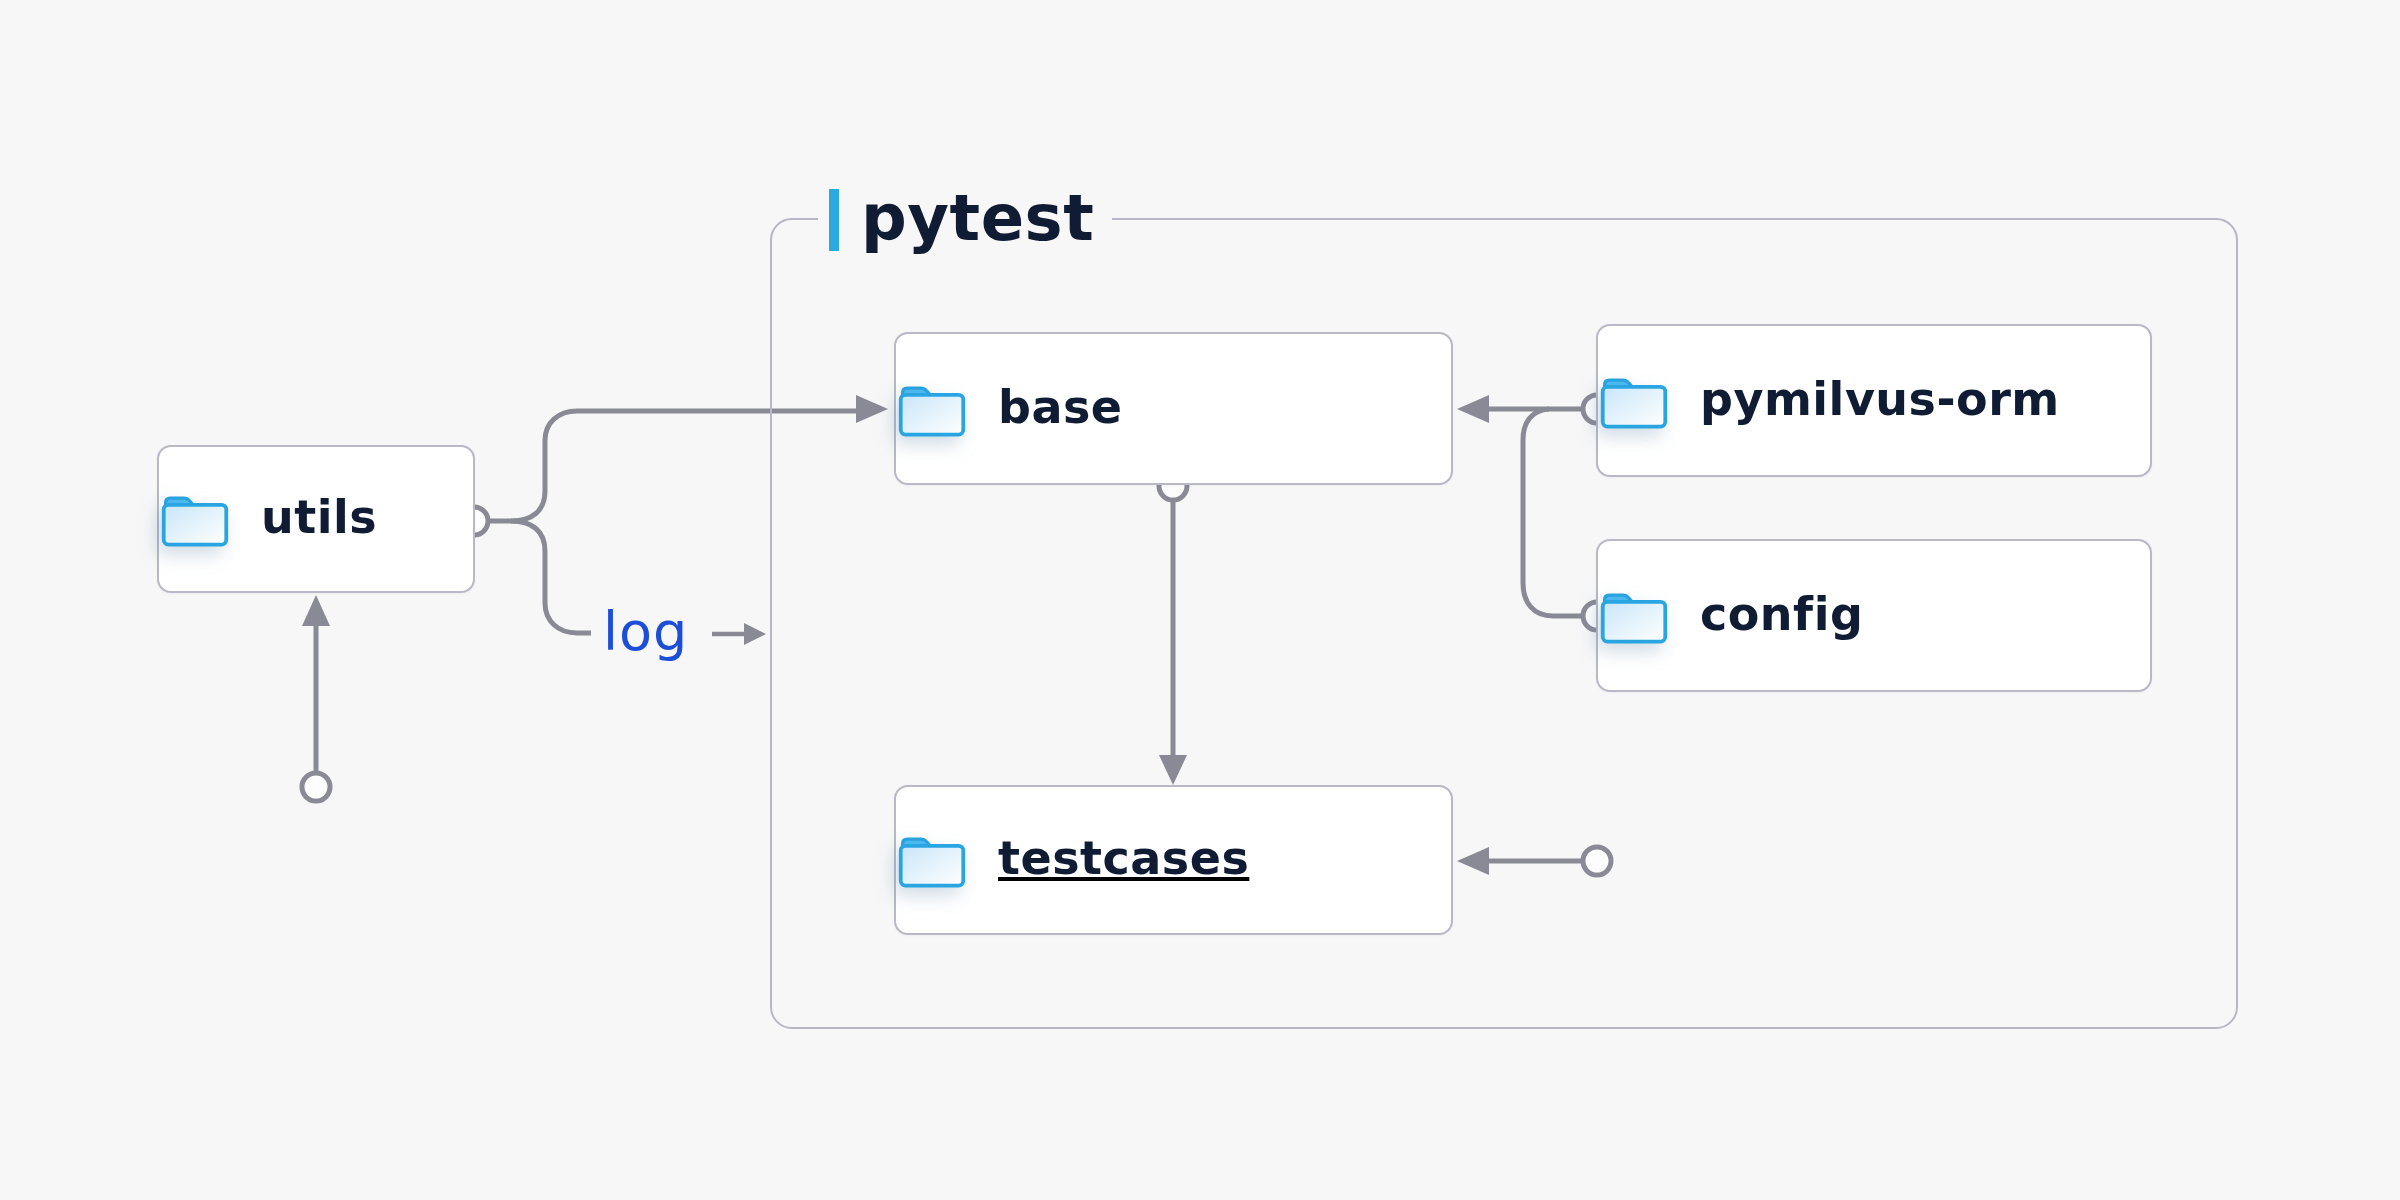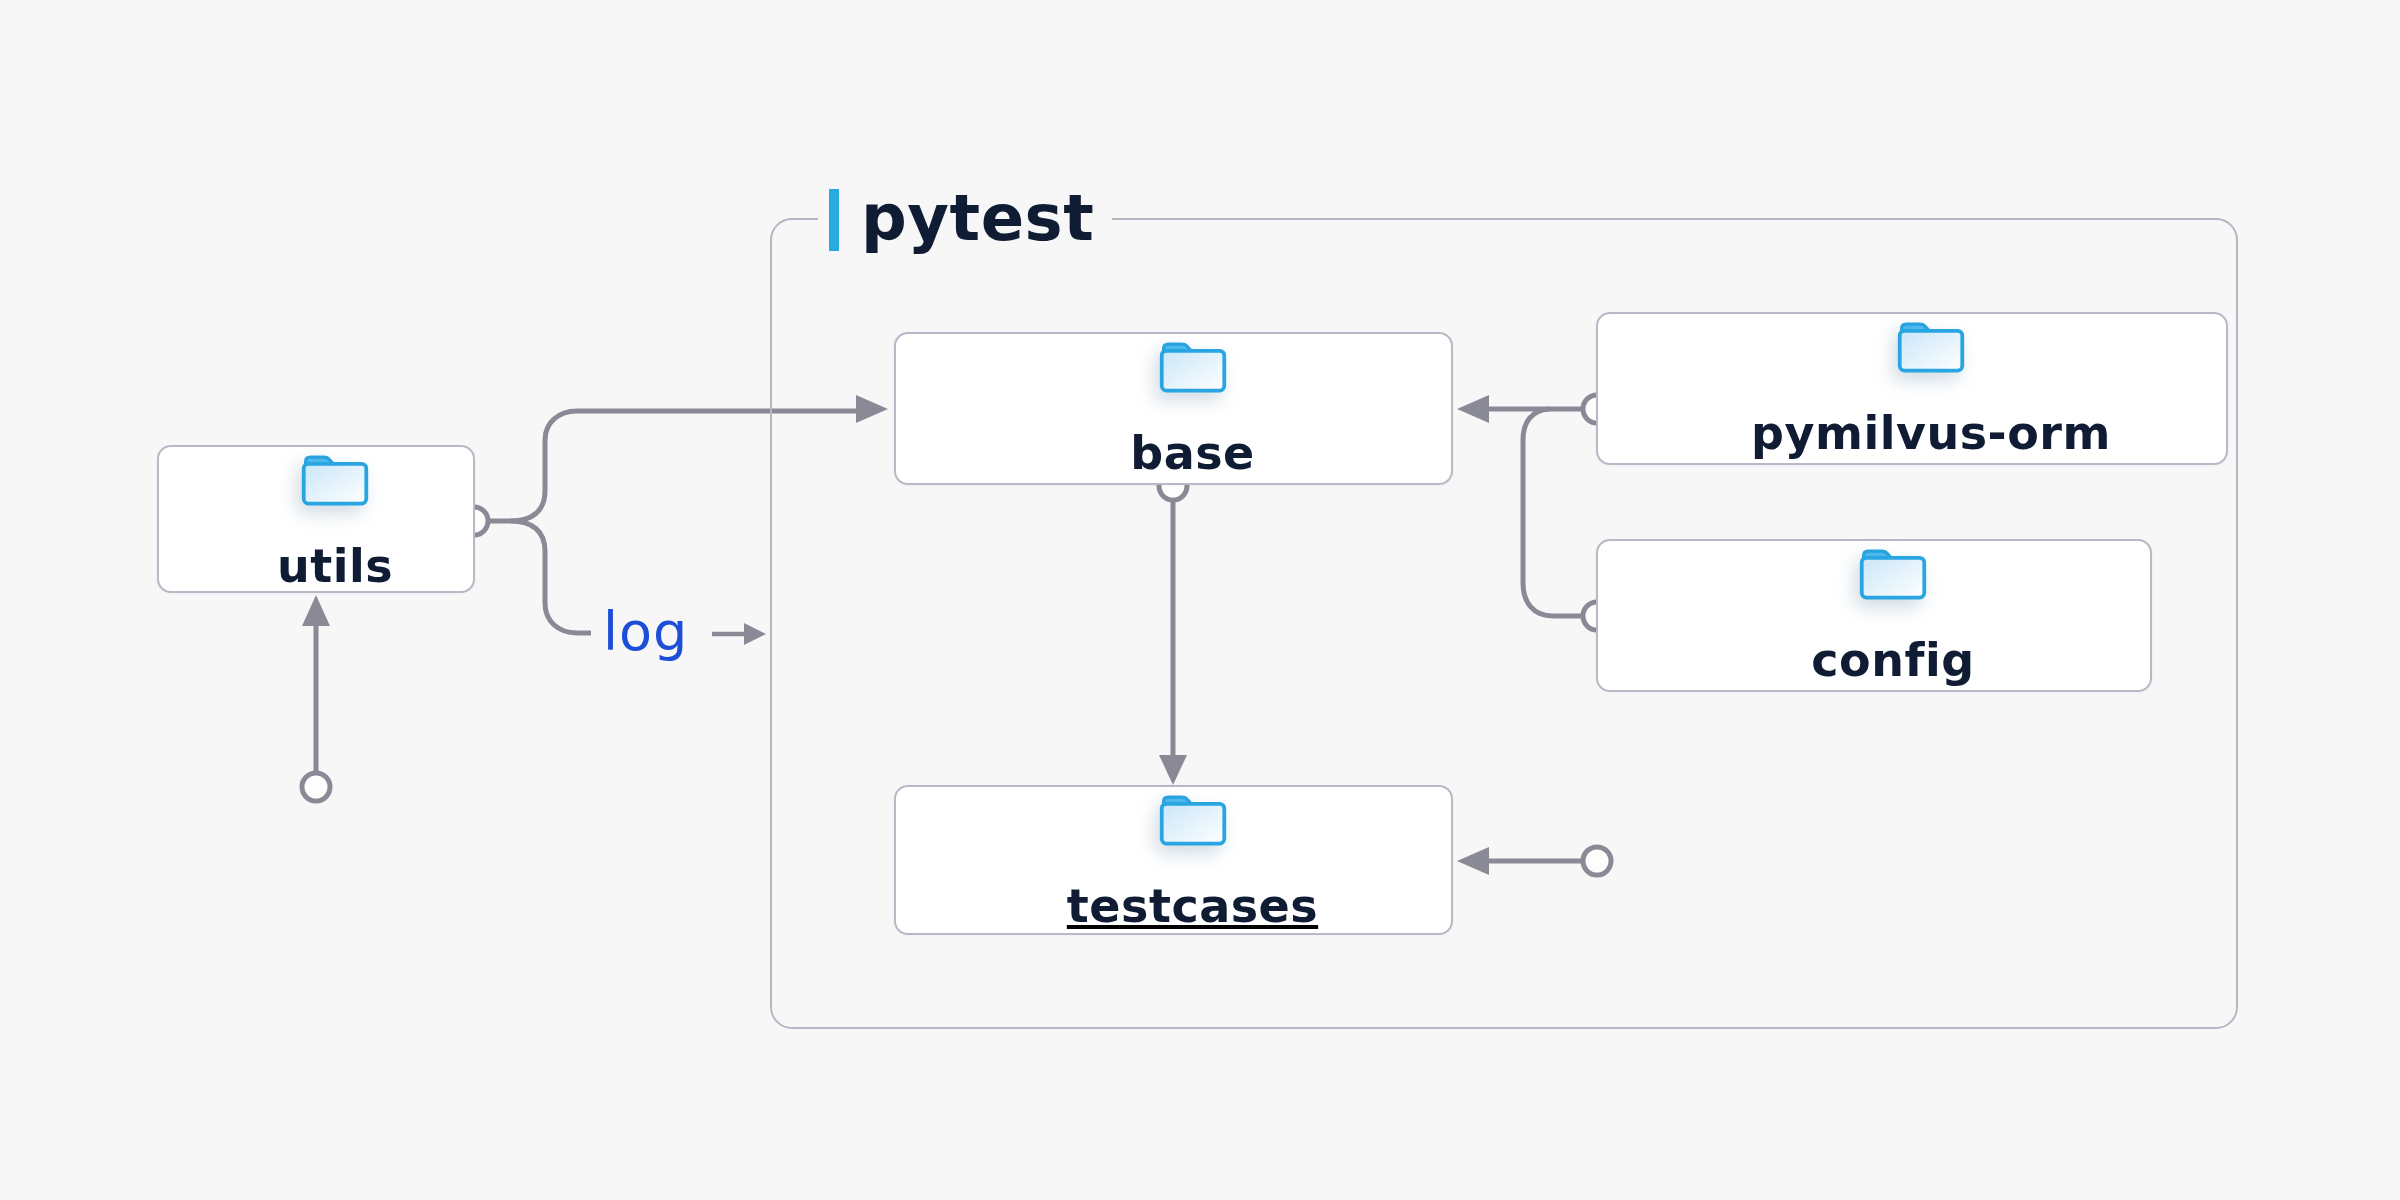--- a/index.html
+++ b/index.html
@@ -29,35 +29,34 @@
   .group-label .group-title{
     font-size:64px;font-weight:700;color:#101c33;letter-spacing:0.5px;line-height:1;
     padding-bottom:4px;
   }
 
   
   .node{
     position:absolute;box-sizing:border-box;
     background:#ffffff;border:2px solid #b8b8c6;border-radius:14px;
     display:flex;align-items:center;
-    padding-left:38px;gap:30px;
+    gap:30px;
     box-shadow:0 1px 3px rgba(20,20,40,0.04);
-    flex-direction:column;
   }
   .node-label{
     font-size:46px;font-weight:700;color:#0f1c33;letter-spacing:0.5px;
     white-space:nowrap;padding-bottom:4px;
   }
   .folder-icon{width:72px;height:62px;flex:none;display:block;
     filter:drop-shadow(-5px 8px 9px rgba(90,130,160,0.28));}
 
   .node-utils     {left:157px; top:445px; width:318px; height:148px;text-align:center;}
   .node-config    {left:157px; top:787px; width:318px; height:148px;}
   .node-base      {left:894px; top:332px; width:559px; height:153px;}
-  .node-pymilvus  {left:1596px;top:312px; width:632px; height:153px;}
+  .node-pymilvus  {left:1596px;top:324px; width:556px; height:153px;}
   .node-check     {left:1596px;top:539px; width:556px; height:153px;}
   .node-testcases {left:894px; top:785px; width:559px; height:150px;text-decoration:underline;}
   .node-common    {left:1596px;top:785px; width:556px; height:150px;}
 
   
   .edge-label-log{
     position:absolute;left:603px;top:600px;
     font-size:54px;color:#1d4ed8;font-weight:400;letter-spacing:1px;
   }
 </style>

